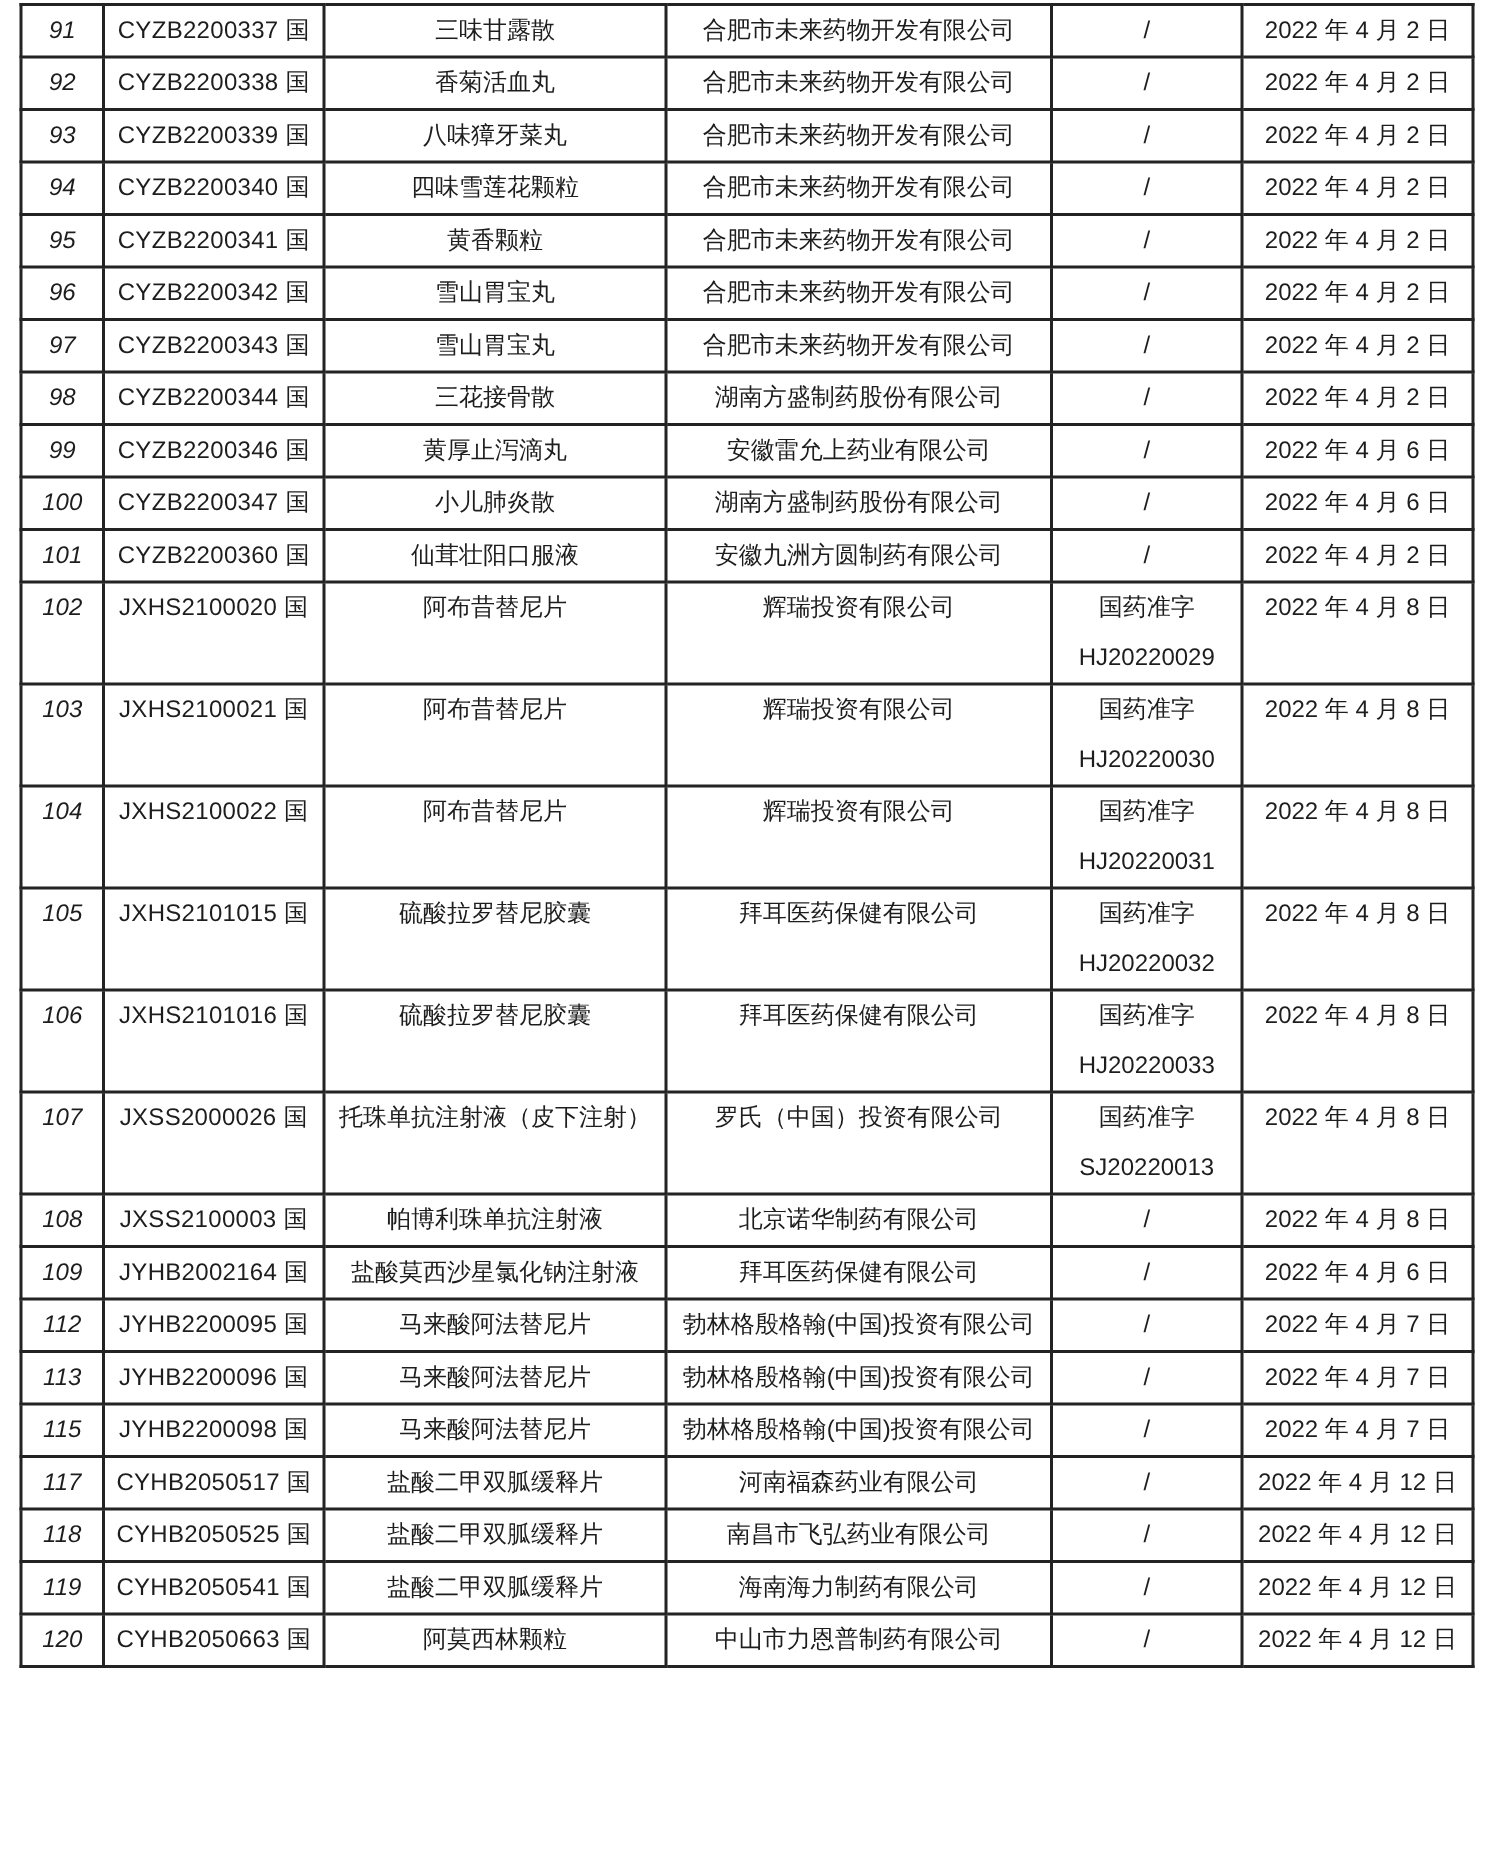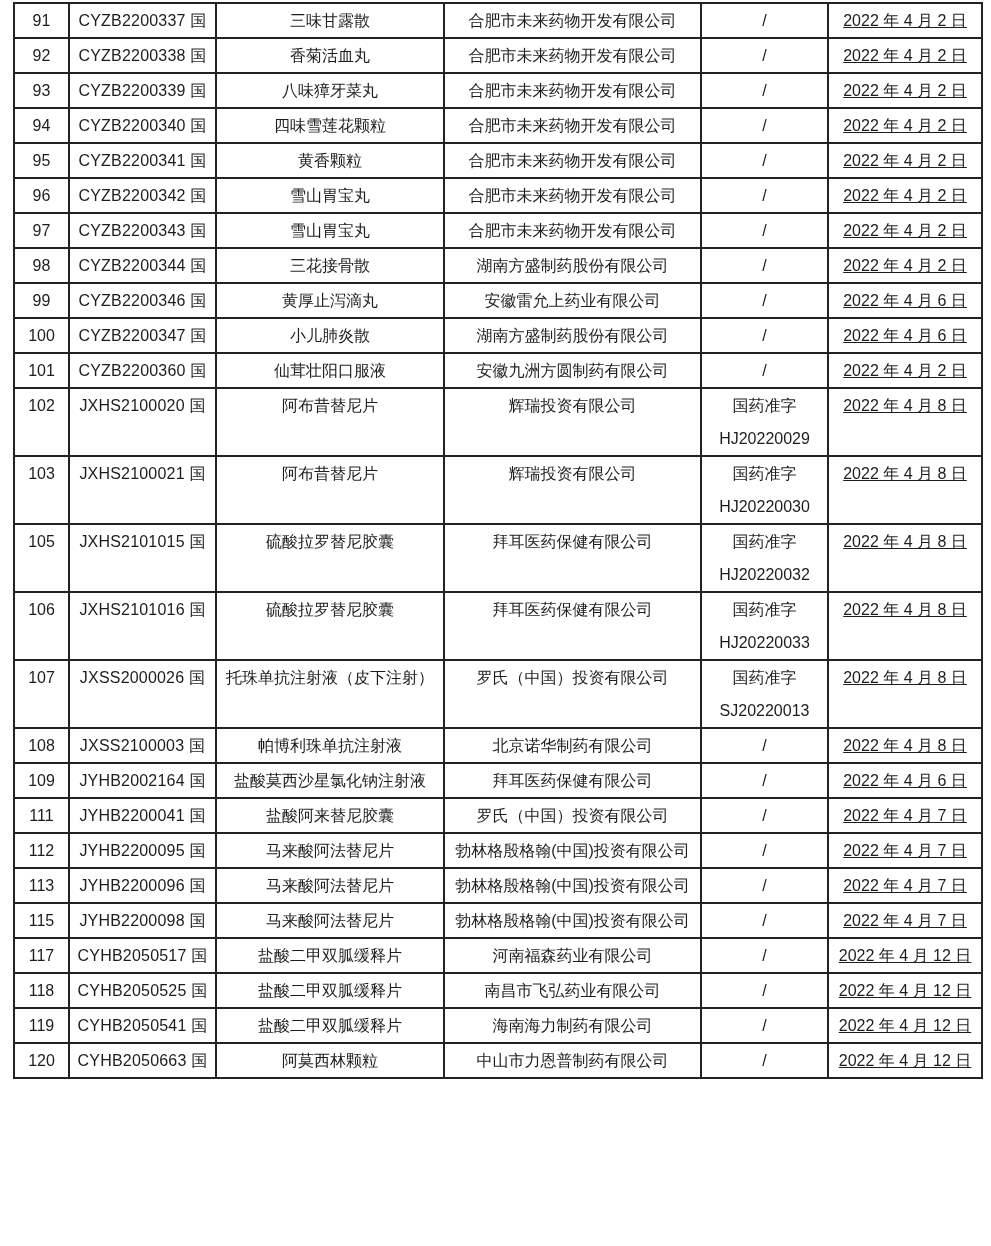--- a/index.html
+++ b/index.html
@@ -28,26 +28,26 @@
     text-align: center;
     vertical-align: top;
     padding: 0 3px;
     line-height: 33px;
     font-size: 16px;
     color: #1d1d1d;
     overflow: hidden;
   }
   tr.row-normal { height: 35px; }
   tr.row-tall   { height: 66px; }
-  td.cell-no      { font-size: 16.5px; }
+  td.cell-no      { font-size: 16.5px; font-style: italic; }
   td.cell-code    { font-size: 15.5px; white-space: nowrap; letter-spacing: 0.2px; }
   td.cell-name    { font-size: 16px;   white-space: nowrap; margin-top: 35px; }
   td.cell-company { font-size: 15.5px; white-space: nowrap; }
   td.cell-approval{ font-size: 15.5px; white-space: nowrap; }
-  td.cell-date    { font-size: 15.5px; white-space: nowrap; text-decoration: underline; }
+  td.cell-date    { font-size: 15.5px; white-space: nowrap; }
   .approval-line { line-height: 33px; }
 </style>
 </head>
 <body>
 
 <div class="page">
   <table class="approval">
     <colgroup>
       <col style="width:55px">
       <col style="width:147px">
@@ -183,20 +183,31 @@
           <td class="cell-code">JXHS2100021 国</td>
           <td class="cell-name">阿布昔替尼片</td>
           <td class="cell-company">辉瑞投资有限公司</td>
           <td class="cell-approval">
             <div class="approval-line">国药准字</div>
             <div class="approval-line">HJ20220030</div>
           </td>
           <td class="cell-date">2022 年 4 月 8 日</td>
         </tr>
         <tr class="row-tall">
+          <td class="cell-no">104</td>
+          <td class="cell-code">JXHS2100022 国</td>
+          <td class="cell-name">阿布昔替尼片</td>
+          <td class="cell-company">辉瑞投资有限公司</td>
+          <td class="cell-approval">
+            <div class="approval-line">国药准字</div>
+            <div class="approval-line">HJ20220031</div>
+          </td>
+          <td class="cell-date">2022 年 4 月 8 日</td>
+        </tr>
+        <tr class="row-tall">
           <td class="cell-no">105</td>
           <td class="cell-code">JXHS2101015 国</td>
           <td class="cell-name">硫酸拉罗替尼胶囊</td>
           <td class="cell-company">拜耳医药保健有限公司</td>
           <td class="cell-approval">
             <div class="approval-line">国药准字</div>
             <div class="approval-line">HJ20220032</div>
           </td>
           <td class="cell-date">2022 年 4 月 8 日</td>
         </tr>
@@ -234,30 +245,20 @@
         </tr>
         <tr class="row-normal">
           <td class="cell-no">109</td>
           <td class="cell-code">JYHB2002164 国</td>
           <td class="cell-name">盐酸莫西沙星氯化钠注射液</td>
           <td class="cell-company">拜耳医药保健有限公司</td>
           <td class="cell-approval">
             <div class="approval-line">/</div>
           </td>
           <td class="cell-date">2022 年 4 月 6 日</td>
-        </tr>
-        <tr class="row-normal">
-          <td class="cell-no">111</td>
-          <td class="cell-code">JYHB2200041 国</td>
-          <td class="cell-name">盐酸阿来替尼胶囊</td>
-          <td class="cell-company">罗氏（中国）投资有限公司</td>
-          <td class="cell-approval">
-            <div class="approval-line">/</div>
-          </td>
-          <td class="cell-date">2022 年 4 月 7 日</td>
         </tr>
         <tr class="row-normal">
           <td class="cell-no">112</td>
           <td class="cell-code">JYHB2200095 国</td>
           <td class="cell-name">马来酸阿法替尼片</td>
           <td class="cell-company">勃林格殷格翰(中国)投资有限公司</td>
           <td class="cell-approval">
             <div class="approval-line">/</div>
           </td>
           <td class="cell-date">2022 年 4 月 7 日</td>

